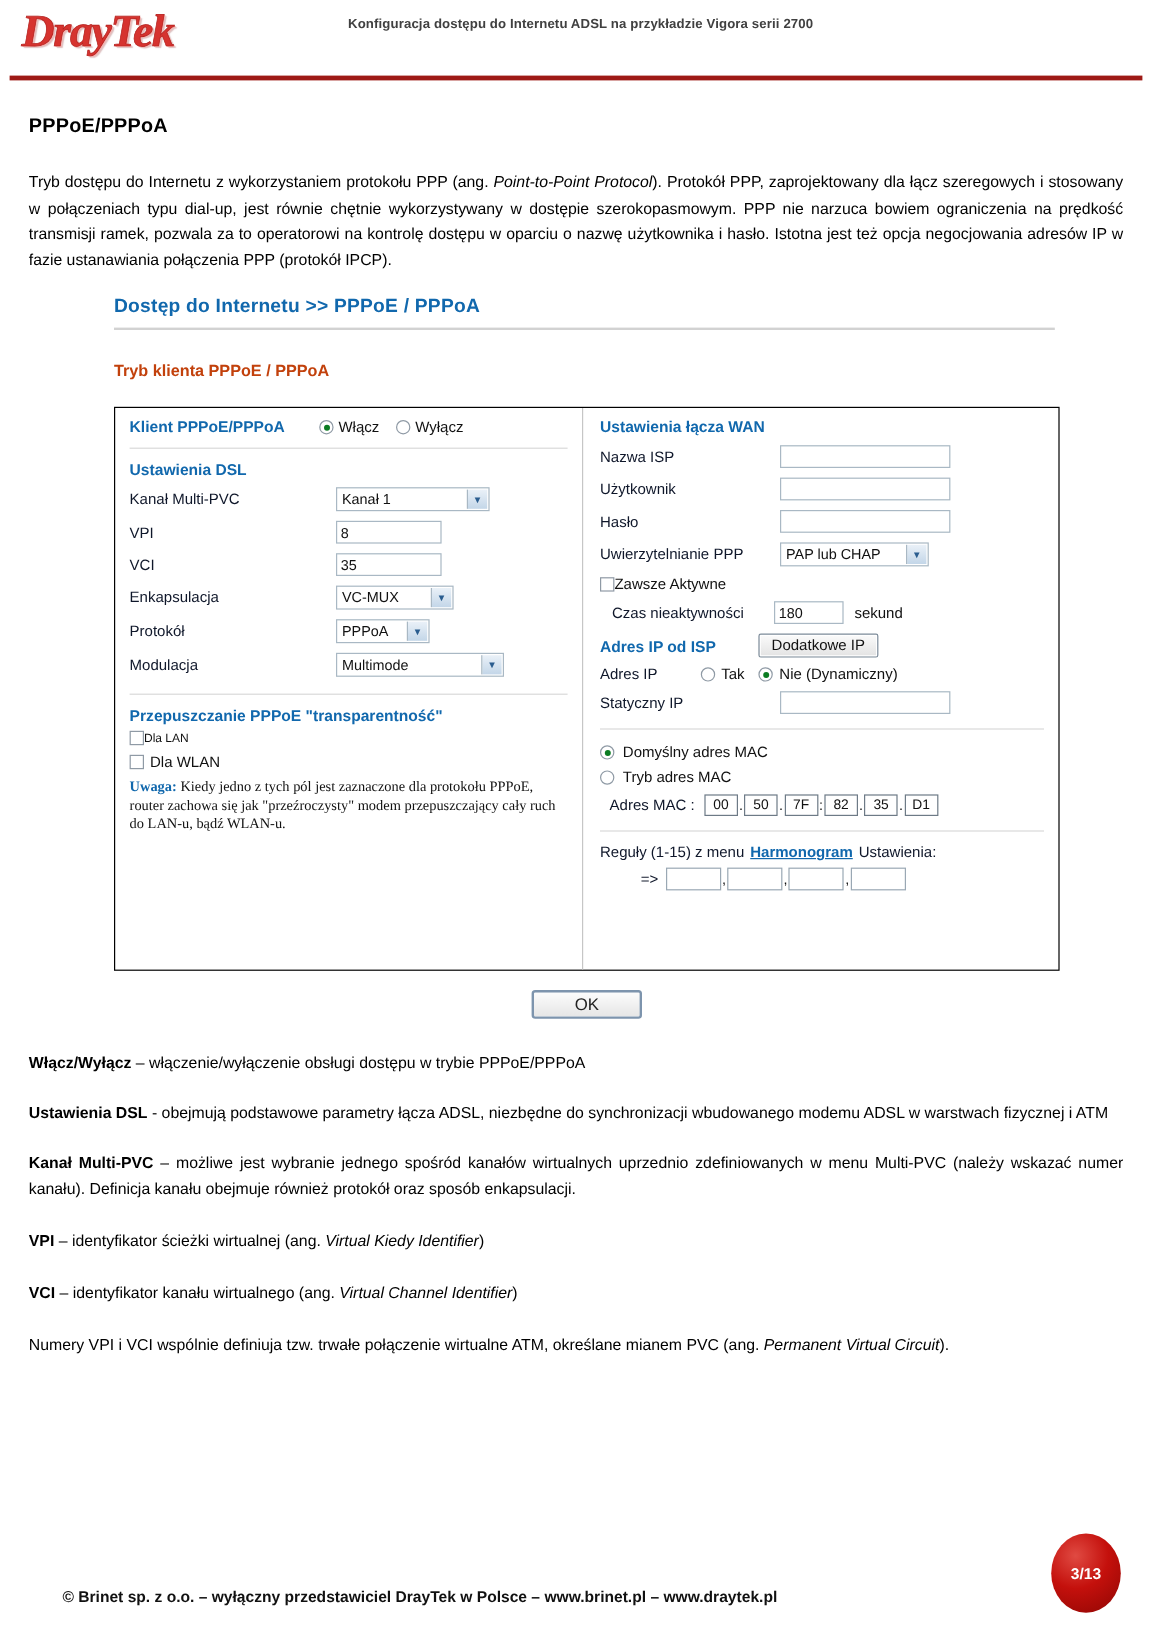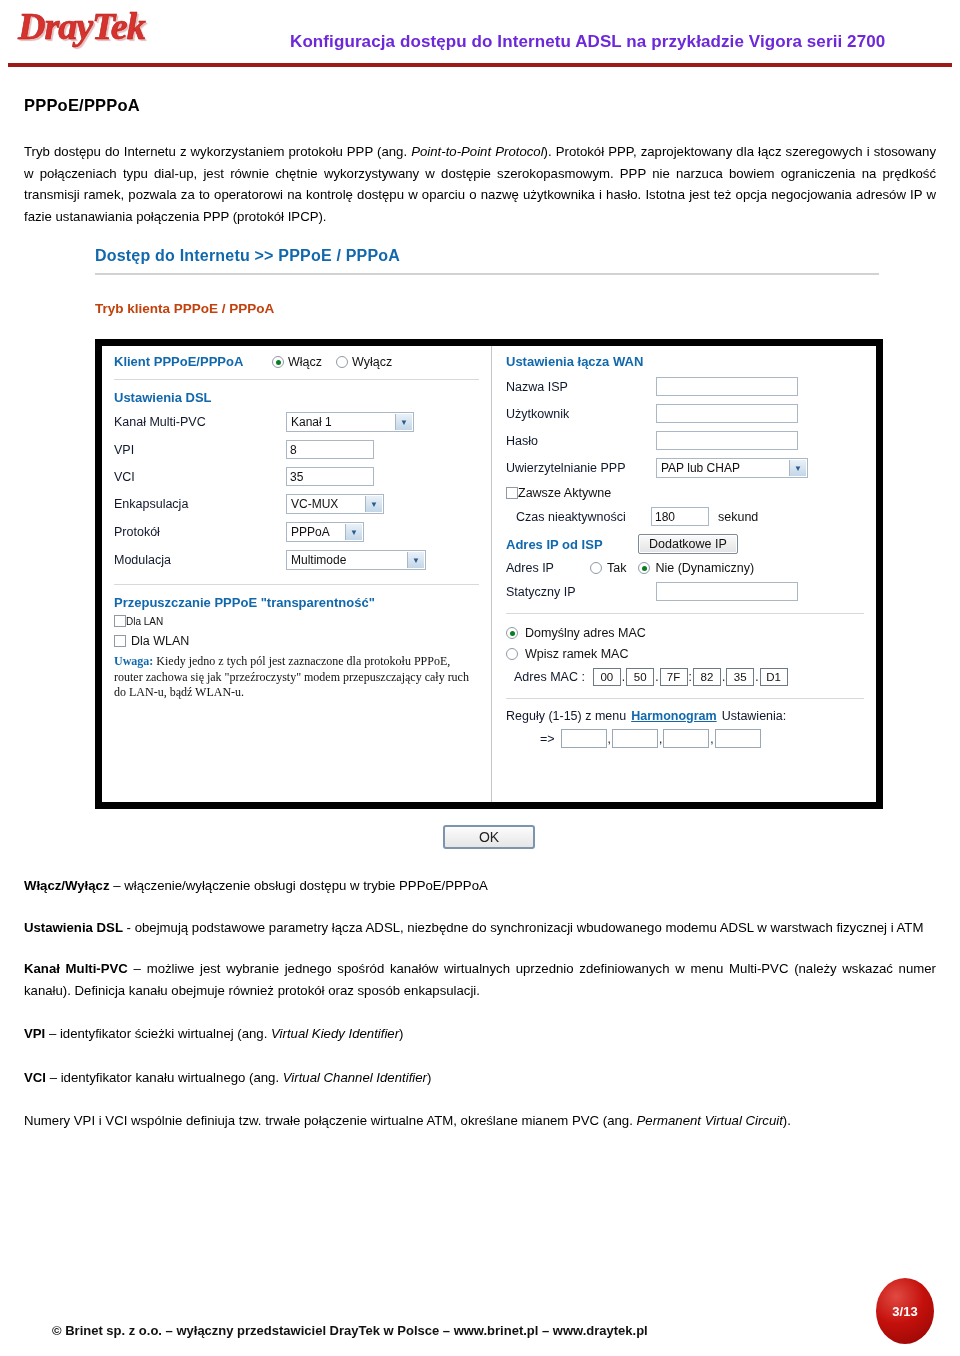--- a/index.html
+++ b/index.html
@@ -23,23 +23,23 @@
     position:absolute; left:18px; top:4px;
     font-family:"Liberation Serif", serif;
     font-style:italic; font-weight:bold;
     font-size:38px;
     letter-spacing:-1px;
     color:#d6332f;
     text-shadow:1px 1px 0 #f4b3b0, 2px 2px 1px rgba(120,0,0,.25);
     -webkit-text-stroke:0.6px #b3201d;
   }
   .header-title{
-    position:absolute; left:290px; top:32px;
-    font-size:17px; font-weight:bold;
-    color:#6d28d9;
+    position:absolute; left:290px; top:14px;
+    font-size:11px; font-weight:bold;
+    color:#404040;
     letter-spacing:.1px;
     white-space:nowrap;
   }
   .header-rule{
     position:absolute; left:8px; right:8px; top:63px;
     height:4px; background:#9e1a16;
   }
 
   
   .content{ padding: 14px 24px 0 24px; }
@@ -71,21 +71,21 @@
     letter-spacing:.2px;
   }
   .rs-hr{ height:2px; background:#d2d2d2; margin:0 4px 26px 18px; }
   .rs-mode-title{
     color:#c2410c; font-weight:bold; font-size:13.5px;
     padding-left:18px; margin-bottom:23px;
   }
 
   .rs-box{
     margin-left:18px;
-    border:7px solid #000000;
+    border:1px solid #000000;
     display:flex;
     min-height:470px;
     background:#fff;
   }
   .rs-left{ width:390px; border-right:1px solid #c6c6c6; padding:8px 10px 10px 12px;}
   .rs-right{ flex:1; padding:8px 10px 10px 14px; }
 
   .row{ display:flex; align-items:center; margin-bottom:8px; }
   .lbl{ font-size:12.5px; color:#0f172a; }
   .lbl-hdr{ color:#1168ad; font-weight:bold; font-size:13px; }
@@ -284,21 +284,21 @@
           <input class="tinput" style="width: 142px;" value="">
         </div>
 
         <div class="row">
           <div class="lbl" style="width:150px;">Hasło</div>
           <input class="tinput" style="width: 142px;" value="">
         </div>
 
         <div class="row">
           <div class="lbl" style="width:150px;">Uwierzytelnianie PPP</div>
-          <div class="tsel" style="width:152px;">
+          <div class="tsel" style="width:124px;">
             <span>PAP lub CHAP</span>
             <span class="arrow">▼</span>
           </div>
         </div>
 
         <div class="row" style="margin-bottom:7px;">
           <span class="cbox"></span>
           <span style="font-size:12.5px;">Zawsze Aktywne</span>
         </div>
 
@@ -327,21 +327,21 @@
         </div>
 
         <div class="divider" style="margin-top:12px;margin-bottom:12px;"></div>
 
         <div class="row" style="margin-bottom:7px;">
           <span class="radio on"></span>
           <span style="margin-left:7px;font-size:12.5px;">Domyślny adres MAC</span>
         </div>
         <div class="row" style="margin-bottom:7px;">
           <span class="radio"></span>
-          <span style="margin-left:7px;font-size:12.5px;">Wpisz ramek MAC</span>
+          <span style="margin-left:7px;font-size:12.5px;">Tryb adres MAC</span>
         </div>
 
         <div class="row">
           <div class="lbl" style="padding-left:8px;margin-right:8px;">Adres MAC :</div>
           <span class="macbox">00</span>
           <span class="sep">.</span>
           <span class="macbox">50</span>
           <span class="sep">.</span>
           <span class="macbox">7F</span>
           <span class="sep">:</span>

